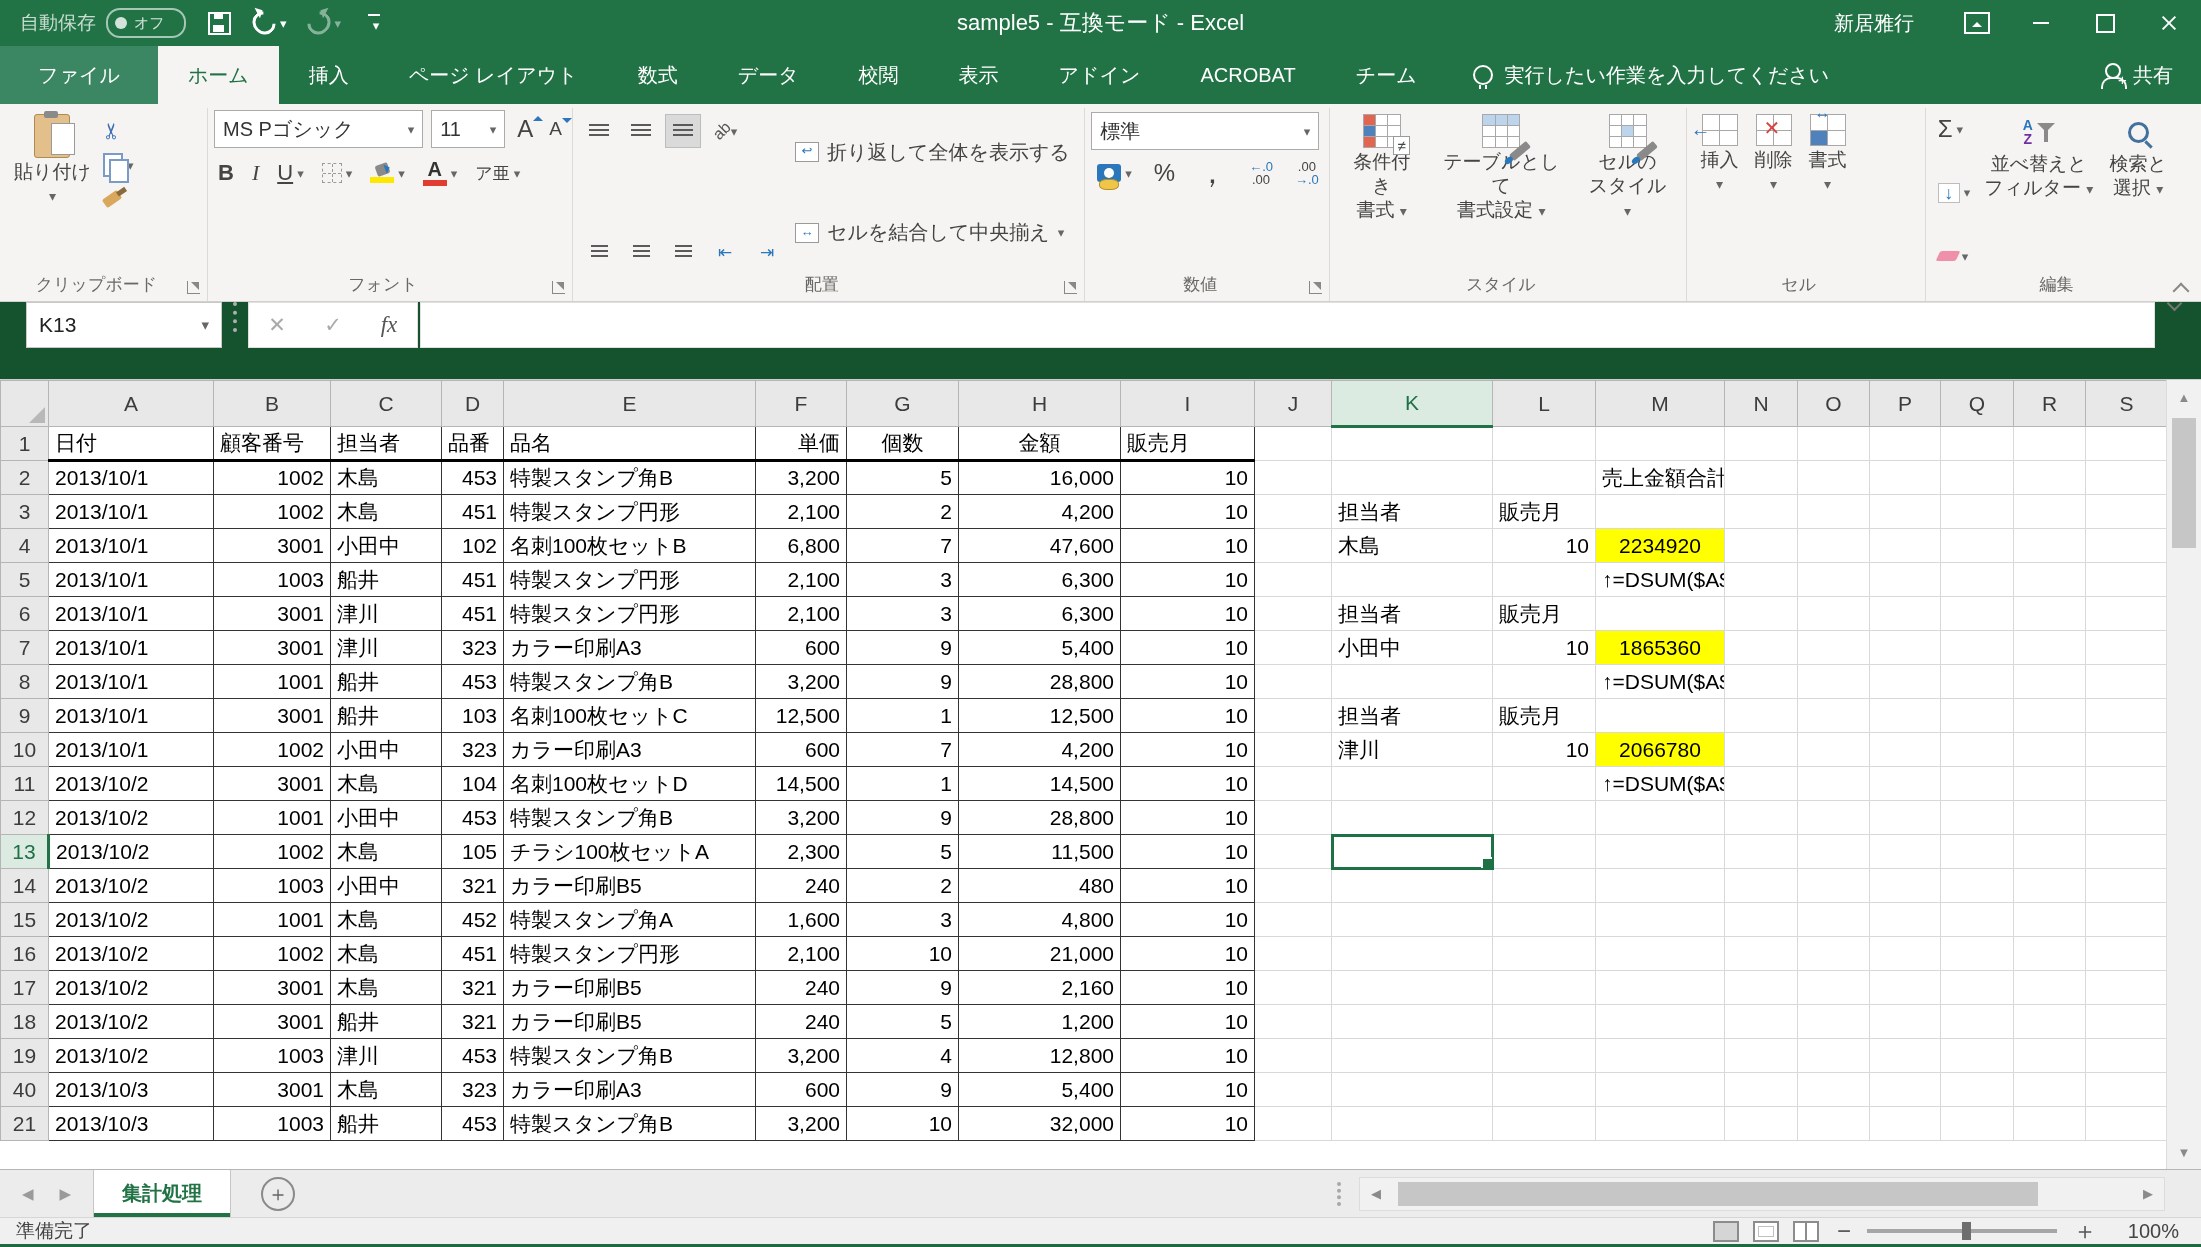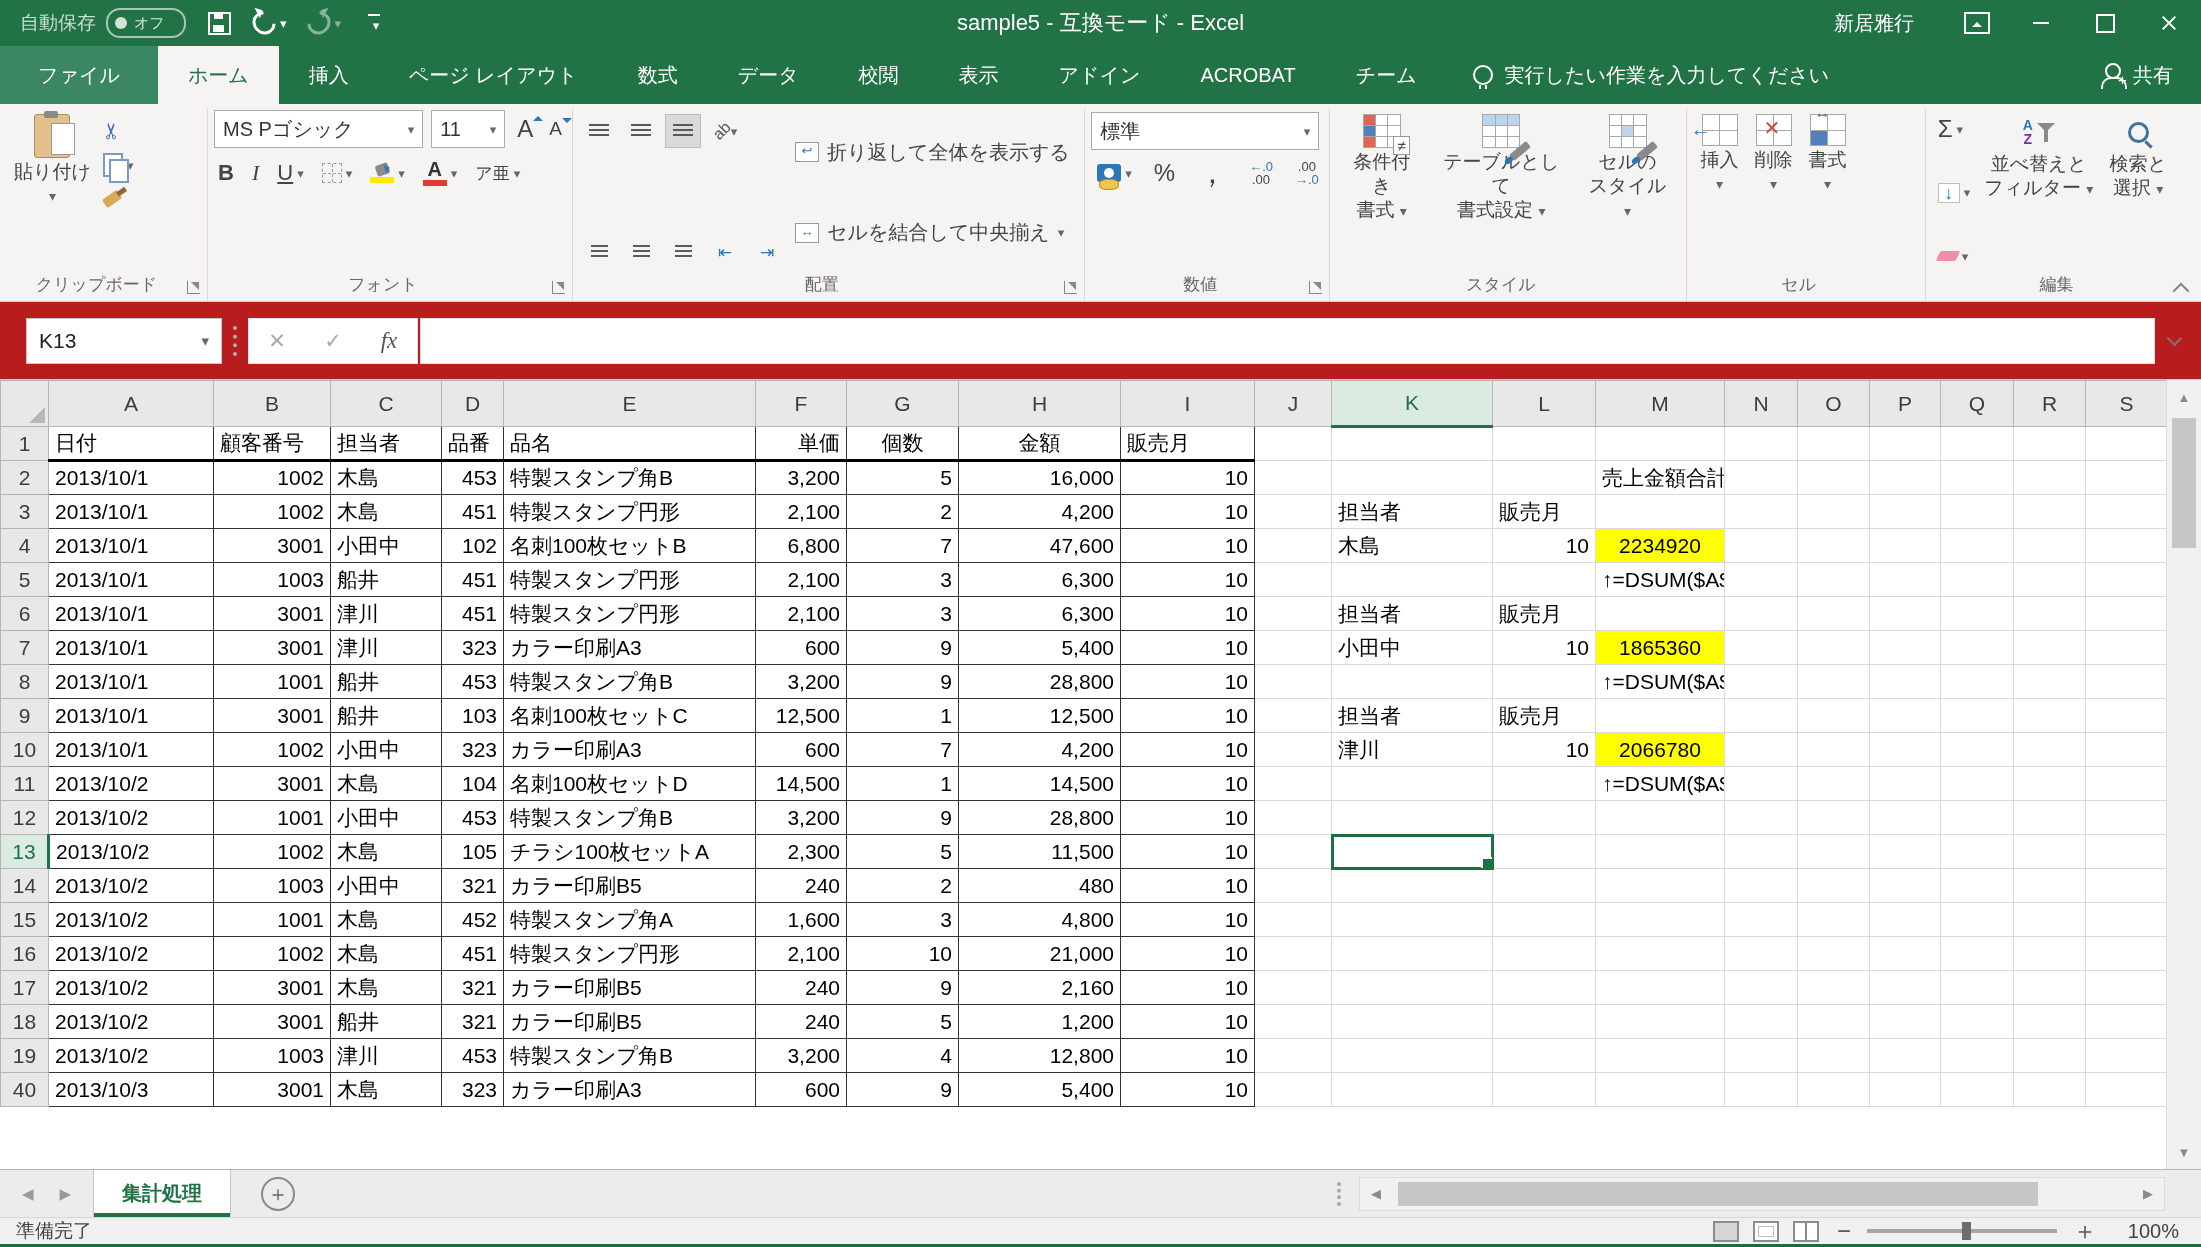--- a/index.html
+++ b/index.html
@@ -150,21 +150,21 @@
   .az .z{color:#7030a0;}
   .funnel{position:relative;width:0;height:0;border:9px solid transparent;border-top-color:#8a8a8a;margin-left:4px;}
   .funnel::after{content:"";position:absolute;left:-2px;top:-2px;width:4px;height:12px;background:#8a8a8a;}
   .mag{width:15px;height:15px;border:3px solid #41719c;border-radius:50%;position:relative;}
   .mag::after{content:"";position:absolute;right:-7px;bottom:-6px;width:9px;height:3px;background:#41719c;transform:rotate(45deg);}
   .sortfind{display:flex;align-items:center;margin-bottom:2px;height:36px;}
   .collapse{position:absolute;right:14px;bottom:8px;width:12px;height:12px;}
   .collapse::before{content:"";position:absolute;left:0;top:4px;width:10px;height:10px;border-left:2px solid #8a8886;border-top:2px solid #8a8886;transform:rotate(45deg);}
 
   
-  .formulabar{height:77px;background:#b91c1c;border-bottom:1px solid #cfcfcf;display:flex;align-items:center;padding:0 8px 0 26px;flex:0 0 auto;}
+  .formulabar{height:77px;background:#14532d;border-bottom:1px solid #cfcfcf;display:flex;align-items:flex-start;padding:0 8px 0 26px;flex:0 0 auto;}
   .namebox{width:170px;height:44px;background:#fff;border:1px solid #c8c8c8;display:flex;align-items:center;padding:0 12px;font-size:21px;color:#222;}
   .namebox .caret{margin-left:auto;font-size:15px;}
   .fb-dots{width:26px;display:flex;justify-content:center;}
   .fb-dots i{border-left:4px dotted #b0b0b0;height:30px;}
   .fb-btns{height:44px;background:#fff;border:1px solid #e0e0e0;display:flex;align-items:center;}
   .fb-btn{width:56px;text-align:center;font-size:21px;color:#aaa;}
   .fb-btn.fx{color:#555;font-family:"Liberation Serif",serif;font-style:italic;font-size:23px;}
   .fb-input{flex:1;height:44px;background:#fff;border:1px solid #e0e0e0;margin-left:2px;}
   .fb-expand{width:38px;display:flex;justify-content:center;align-items:center;}
   .fb-expand::before{content:"";width:9px;height:9px;border-right:2px solid #777;border-bottom:2px solid #777;transform:rotate(45deg);margin-top:-4px;}
@@ -1094,20 +1094,42 @@
             <td class="g" style="text-align: left;"></td>
             <td class="g" style="text-align: left;"></td>
             <td class="g" style="text-align: left;"></td>
             <td class="g" style="text-align: left;"></td>
             <td class="g" style="text-align: left;"></td>
             <td class="g" style="text-align: left;"></td>
             <td class="g" style="text-align: left;"></td>
             <td class="g" style="text-align: left;"></td>
             <td class="g" style="text-align: left;"></td>
           </tr>
+          <tr style="height: 34px;">
+            <td class="rh">21</td>
+            <td class="b" style="text-align: left;">2013/10/3</td>
+            <td class="b" style="text-align: right;">1003</td>
+            <td class="b" style="text-align: left;">船井</td>
+            <td class="b" style="text-align: right;">453</td>
+            <td class="b" style="text-align: left;">特製スタンプ角B</td>
+            <td class="b" style="text-align: right;">3,200</td>
+            <td class="b" style="text-align: right;">10</td>
+            <td class="b" style="text-align: right;">32,000</td>
+            <td class="b" style="text-align: right;">10</td>
+            <td class="g" style="text-align: left;"></td>
+            <td class="g" style="text-align: left;"></td>
+            <td class="g" style="text-align: left;"></td>
+            <td class="g" style="text-align: left;"></td>
+            <td class="g" style="text-align: left;"></td>
+            <td class="g" style="text-align: left;"></td>
+            <td class="g" style="text-align: left;"></td>
+            <td class="g" style="text-align: left;"></td>
+            <td class="g" style="text-align: left;"></td>
+            <td class="g" style="text-align: left;"></td>
+          </tr>
         </tbody>
       </table>
     <div class="vsb">
       <div class="sbtn">▲</div>
       <div class="thumb"></div>
       <div class="sbtn down">▼</div>
     </div>
   </div>
 
   <div class="tabstrip">

